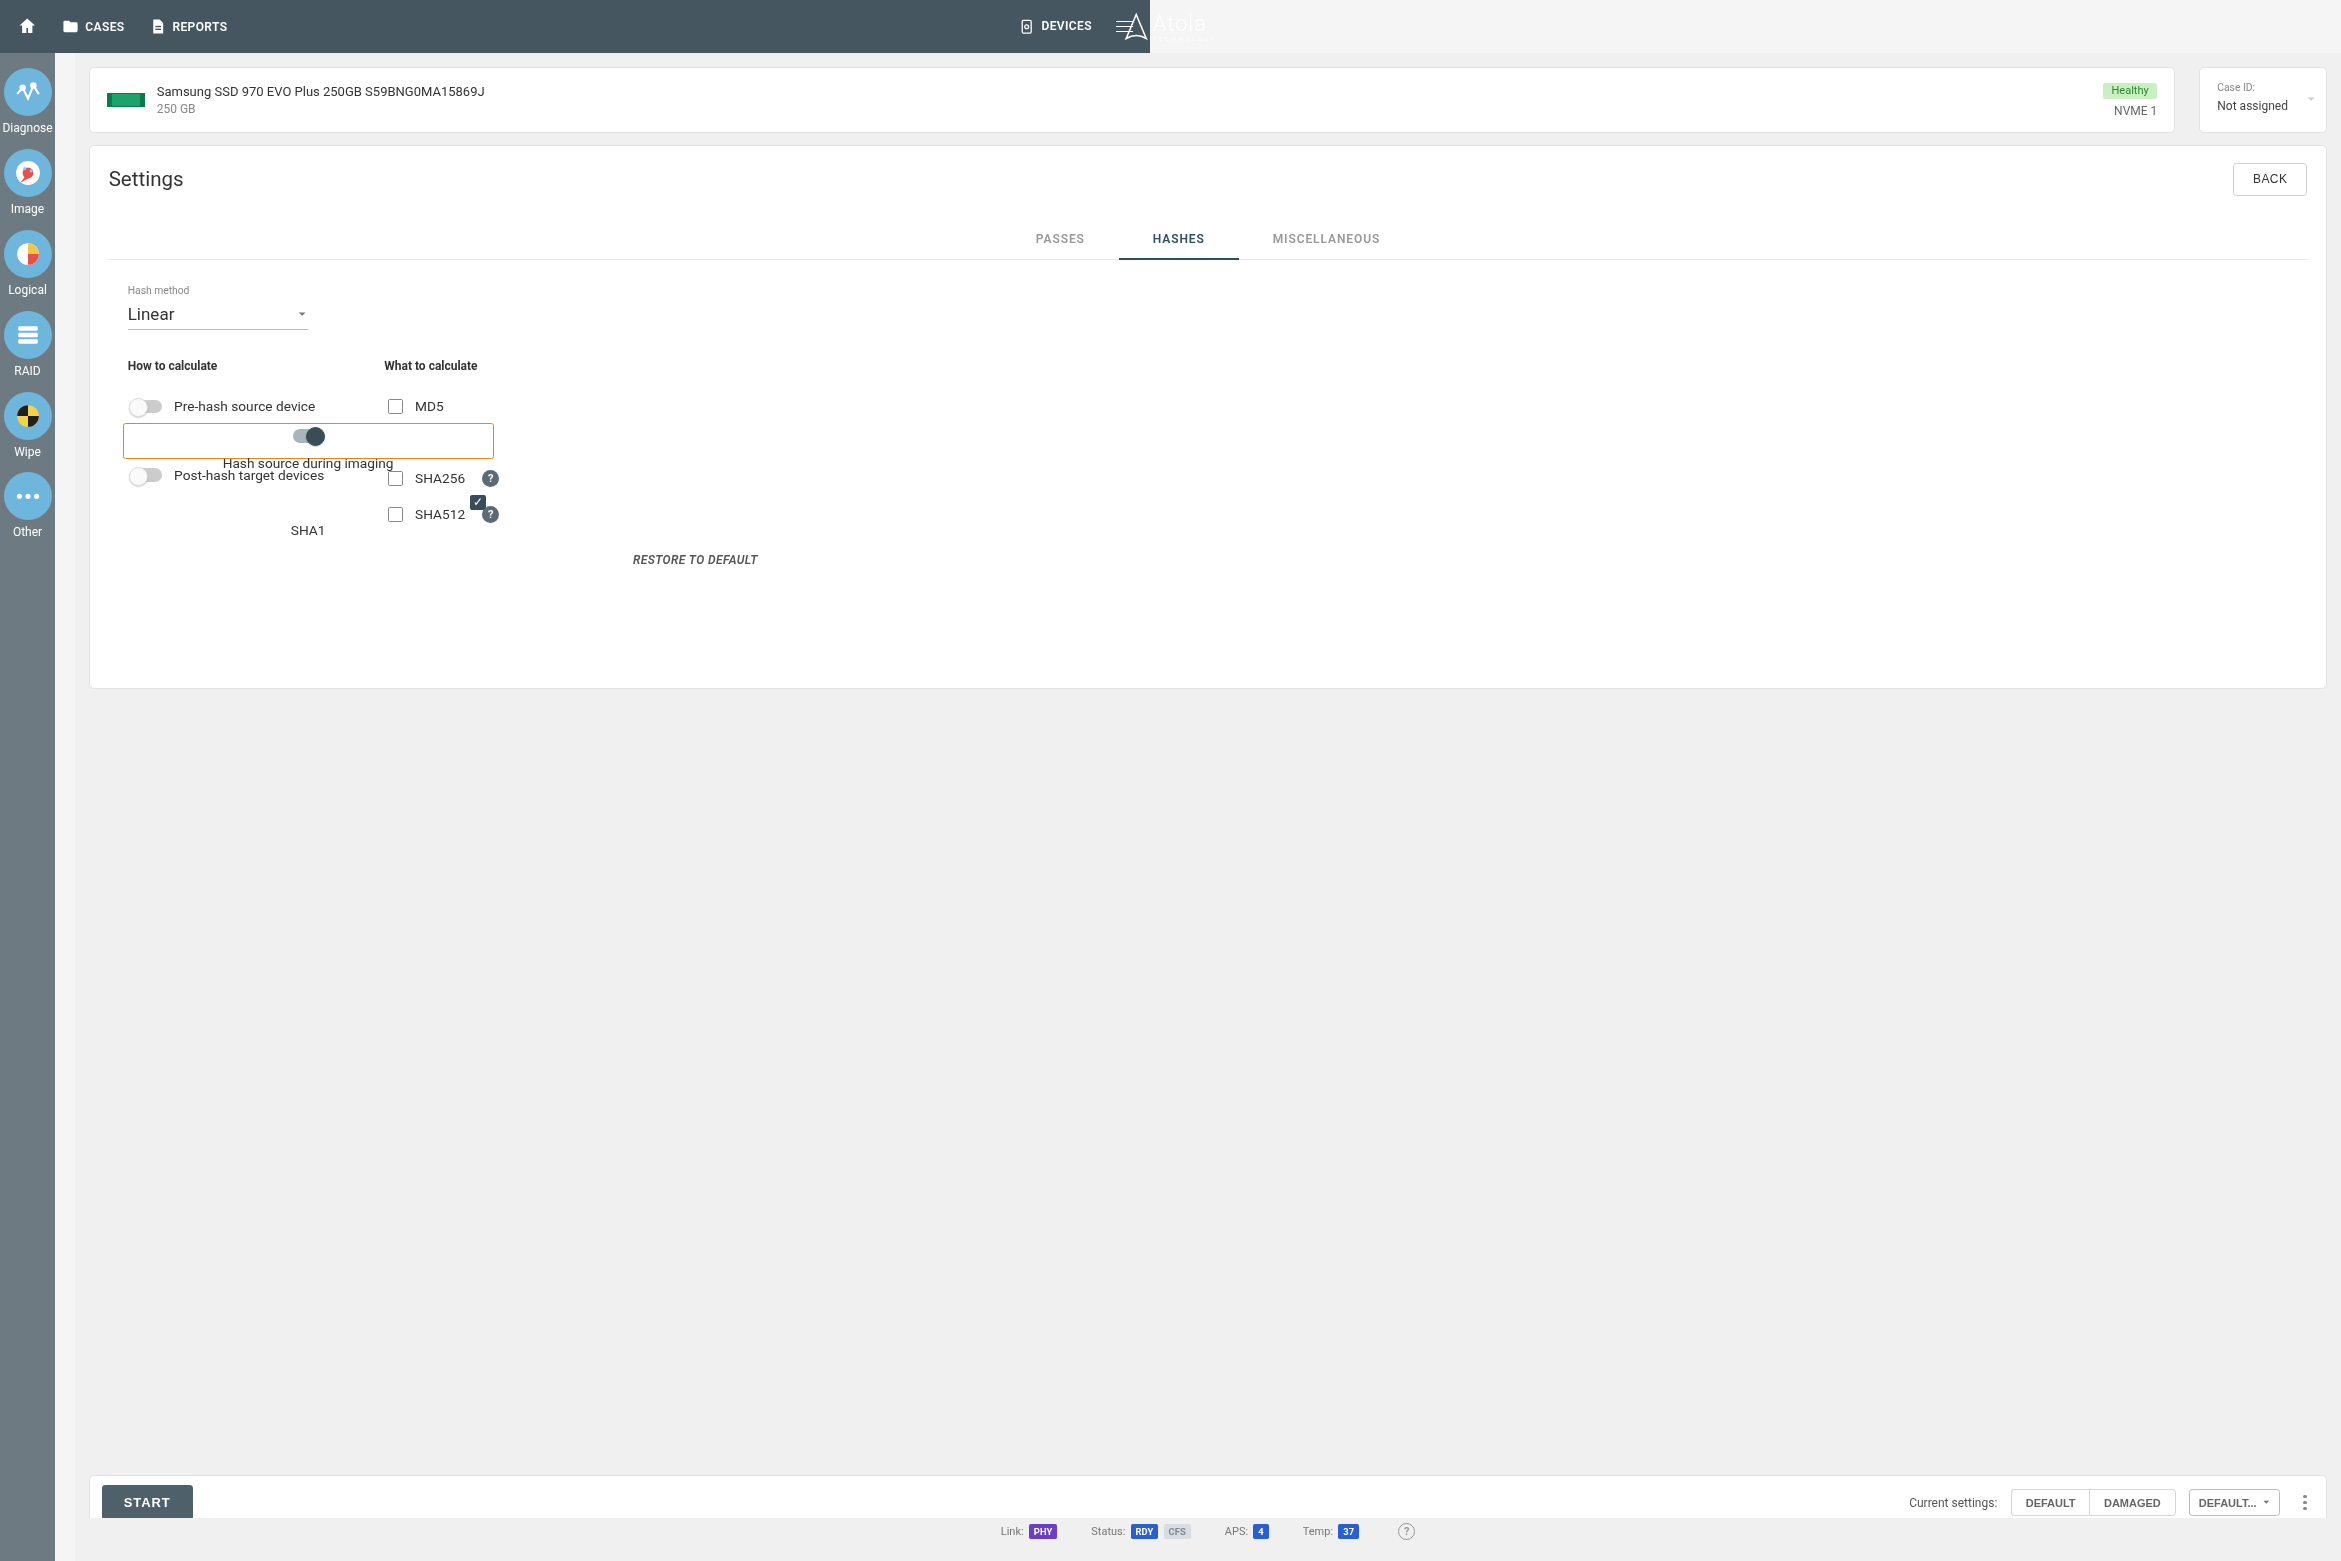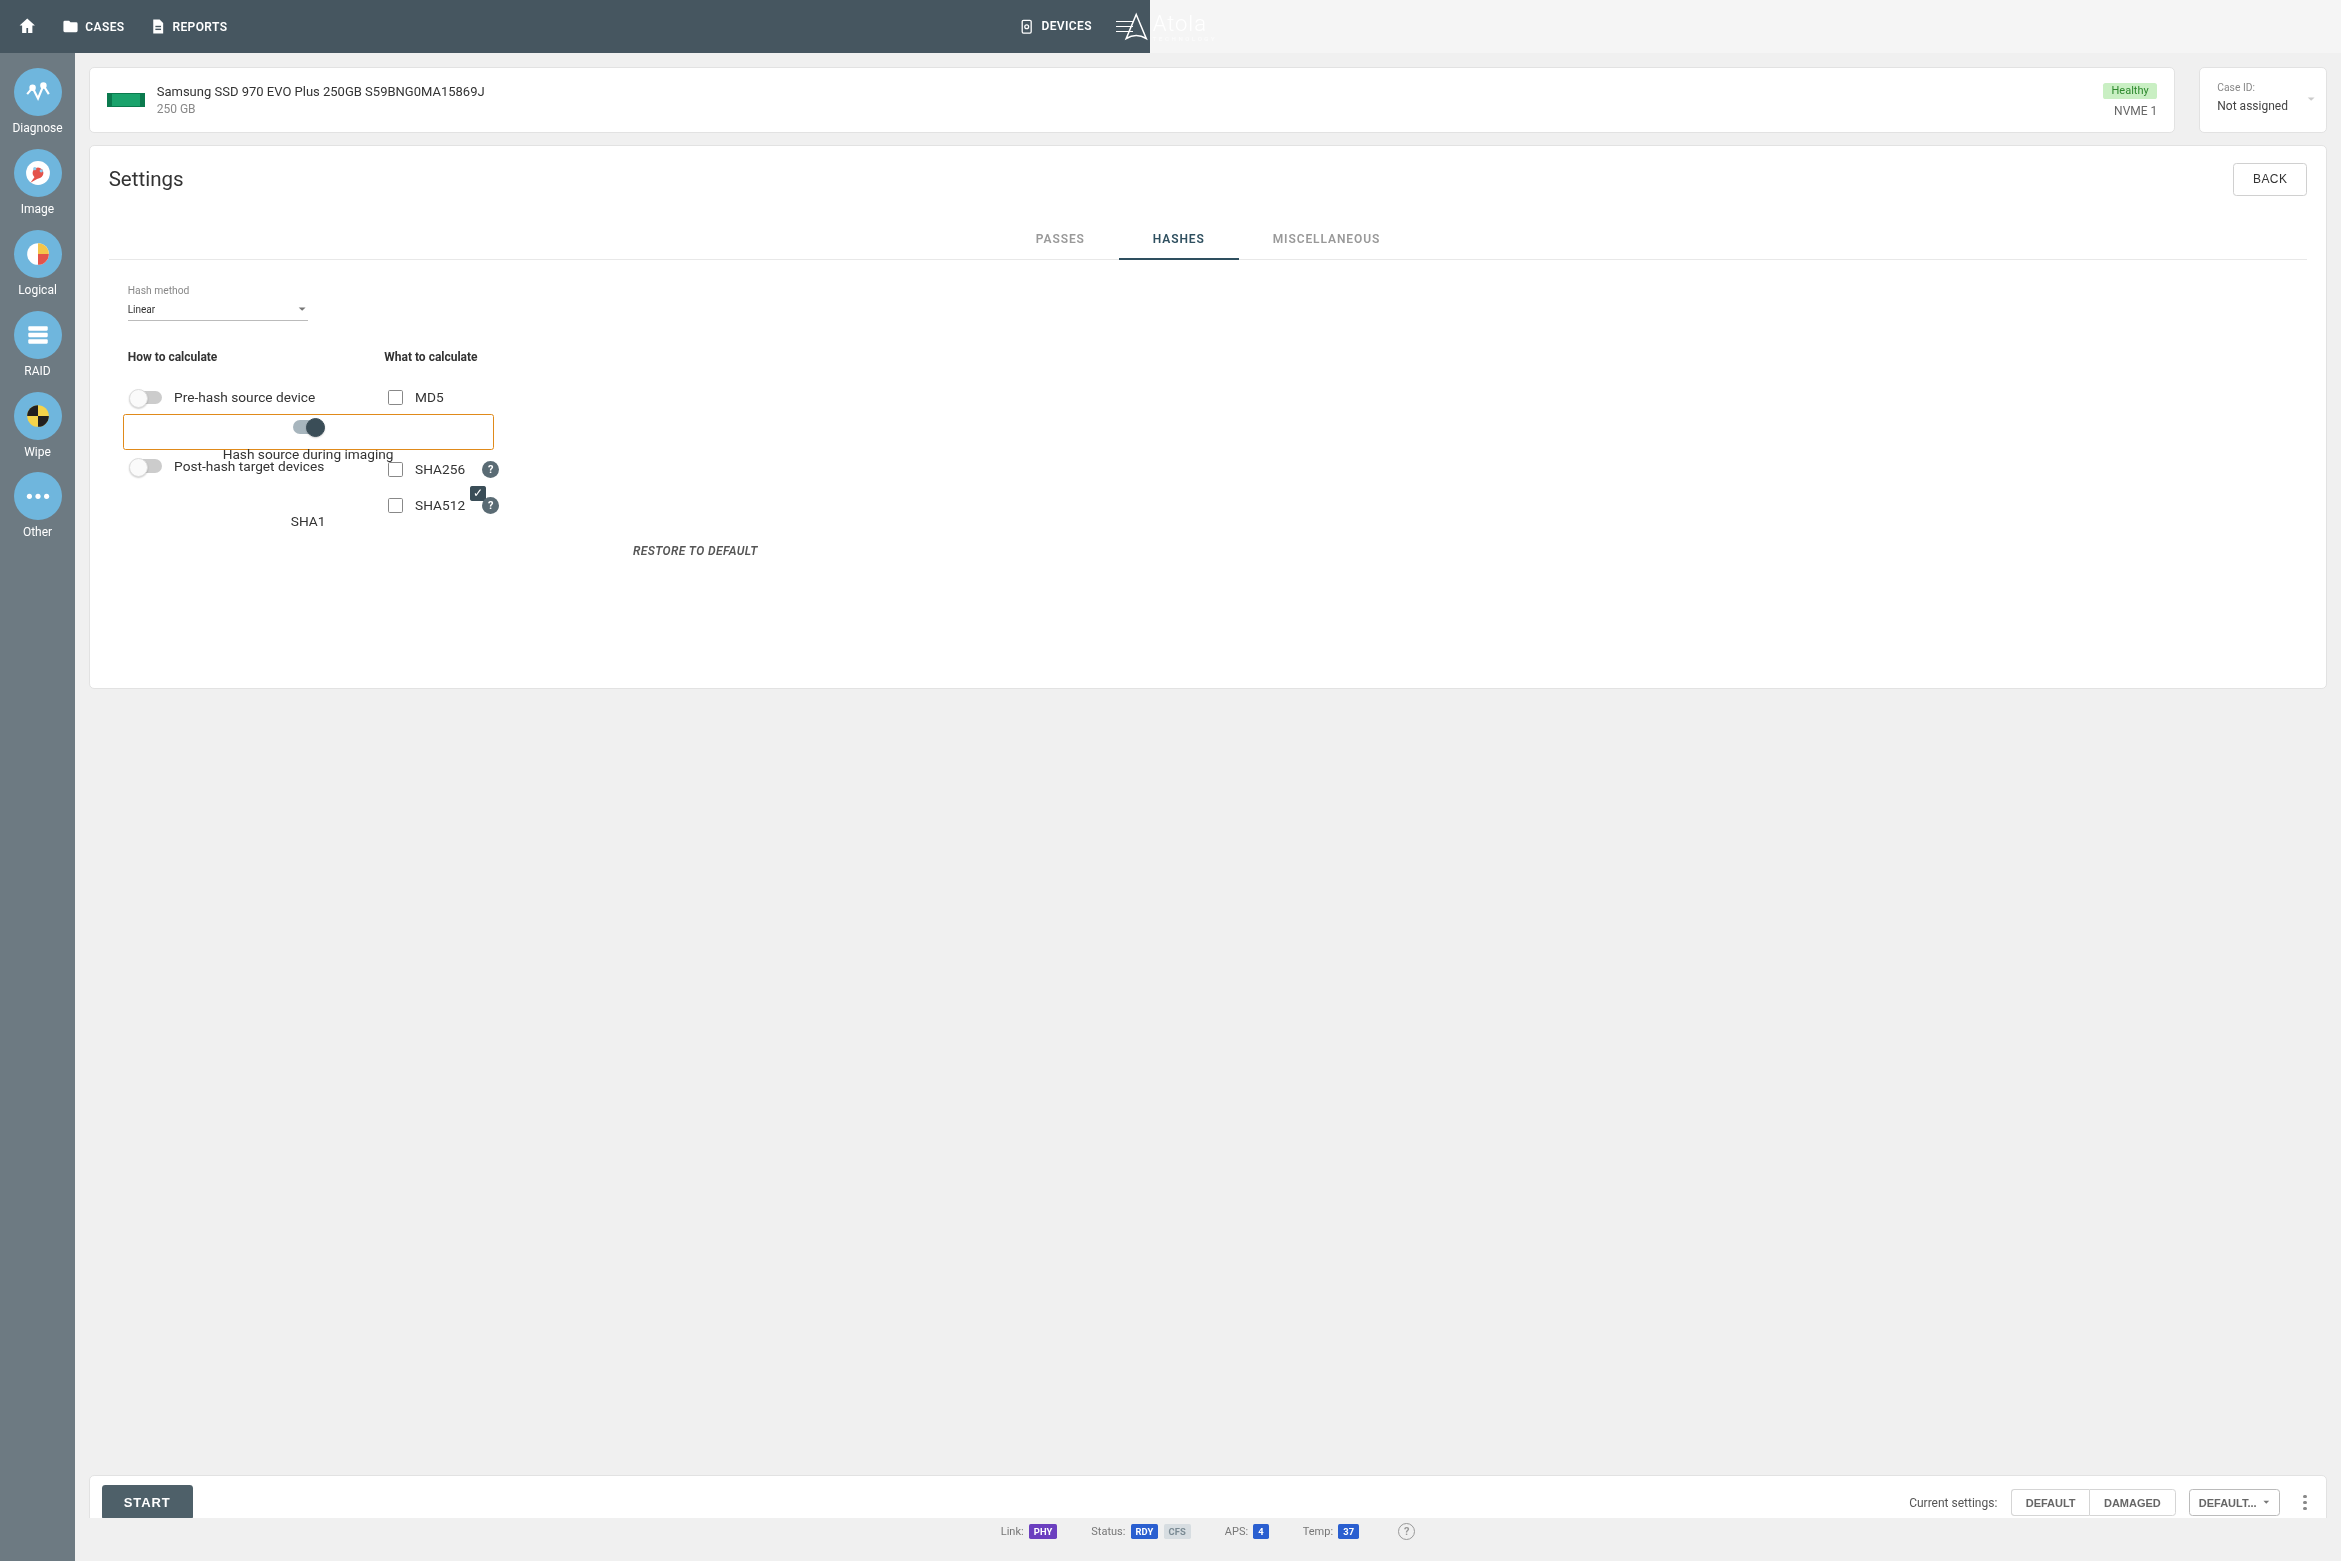--- a/index.html
+++ b/index.html
@@ -26,21 +26,21 @@
   .topbar .logo-text { font-size: 22px; font-weight: 300; letter-spacing: 0.9px; }
   .topbar .logo-sub { font-size: 6px; letter-spacing: 2.6px; opacity: .8; margin-top:-1.7px; }
   .nav-item { display: flex; align-items: center; gap: 6.8px; font-size: 12px; font-weight: 600; letter-spacing: 0.4px; cursor: pointer; }
   .icon { display: inline-flex; }
   
   .leftrail {
     position: absolute;
     top: 53px;
     left: 0;
     bottom: 0;
-    width: 75px;
+    width: 55px;
     background: #6d7a82;
     padding-top: 15.4px;
     display: flex;
     flex-direction: column;
     align-items: center;
     gap: 13.7px;
   }
   .rail-item { display: flex; flex-direction: column; align-items: center; gap: 5.1px; color: #fff; font-size: 12px; cursor: pointer; }
   .rail-circle { width: 48px; height: 48px; border-radius: 50%; background: #6fb6dd; display:flex; align-items:center; justify-content:center; }
   
@@ -90,21 +90,21 @@
   }
 
   .tabs { display:flex; justify-content:center; border-bottom:0.9px solid #e8e8e8; margin-top:24px; }
   .tab { padding: 12px 34px; font-size:12px; font-weight:600; letter-spacing:0.9px; color:#999; cursor:pointer; }
   .tab.active { color:#2e4f5f; border-bottom: 2.6px solid #2e4f5f; margin-bottom:-0.9px; }
 
   .form-area { padding: 24px 19px 0; max-width: 668px; }
   .field-label { font-size: 10.3px; color:#888; margin-bottom:3.4px; }
   .select {
     border:none; border-bottom:0.9px solid #bbb; background:transparent;
-    width: 180px; font-size:10px; padding: 3.4px 0 5.1px; display:flex; justify-content:space-between; align-items:center; cursor:pointer;
+    width: 180px; font-size:17px; padding: 3.4px 0 5.1px; display:flex; justify-content:space-between; align-items:center; cursor:pointer;
   }
   .columns { display:flex; margin-top: 29px; gap: 8.6px; }
   .col { width: 248px; }
   .col h4 { font-size:12px; font-weight:700; color:#333; margin-bottom:15.4px; }
 
   .toggle-row, .check-row { display:flex; align-items:center; gap:12px; font-size:13.7px; color:#333; padding: 5.1px 3.4px; height:36px; }
   .highlighted { border: 1.7px solid #e08a1a; border-radius:2.6px; margin: -1.7px -5.1px; padding: 5.1px 6.8px; flex-direction: column; }
   .toggle {
     width: 31px; height: 13.7px; background:#ccc; border-radius:8.6px; position:relative; cursor:pointer; flex-shrink:0;
   }

